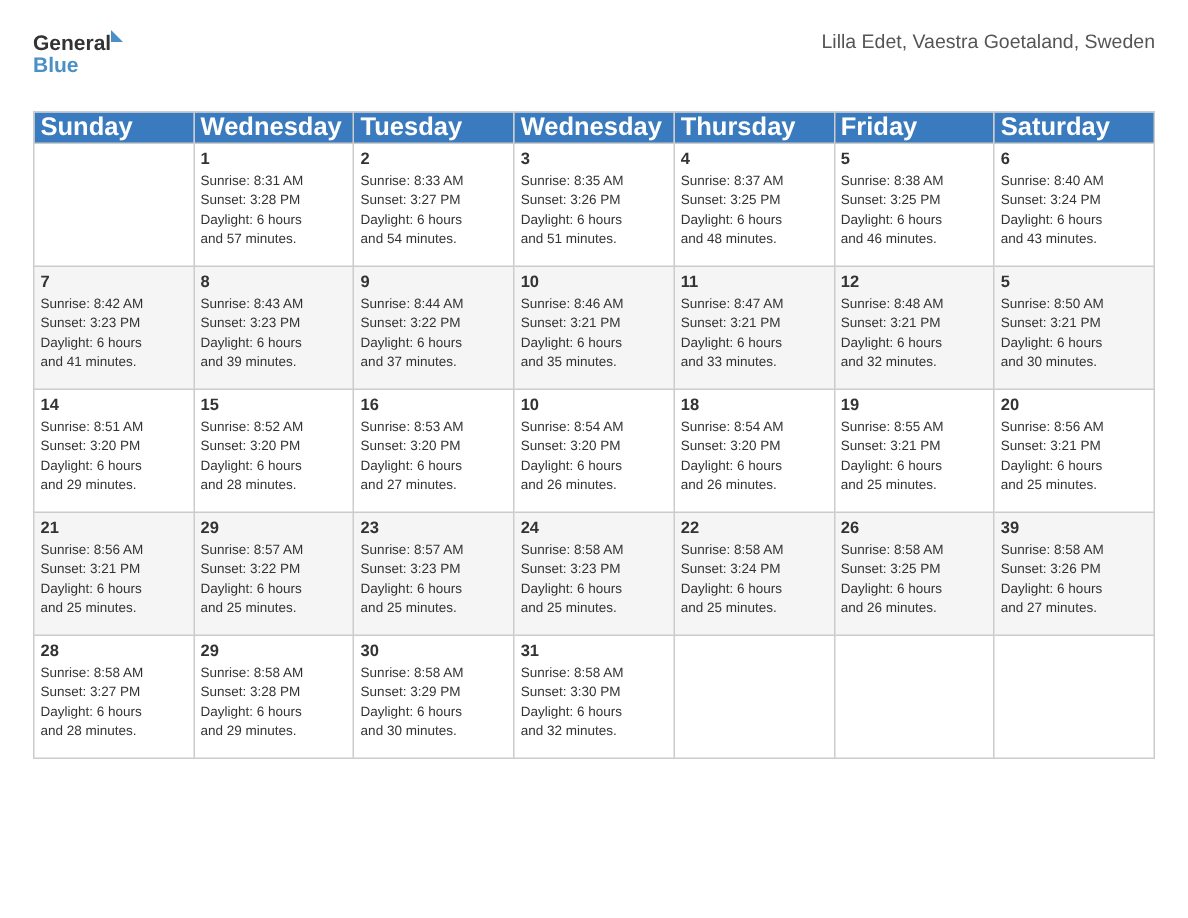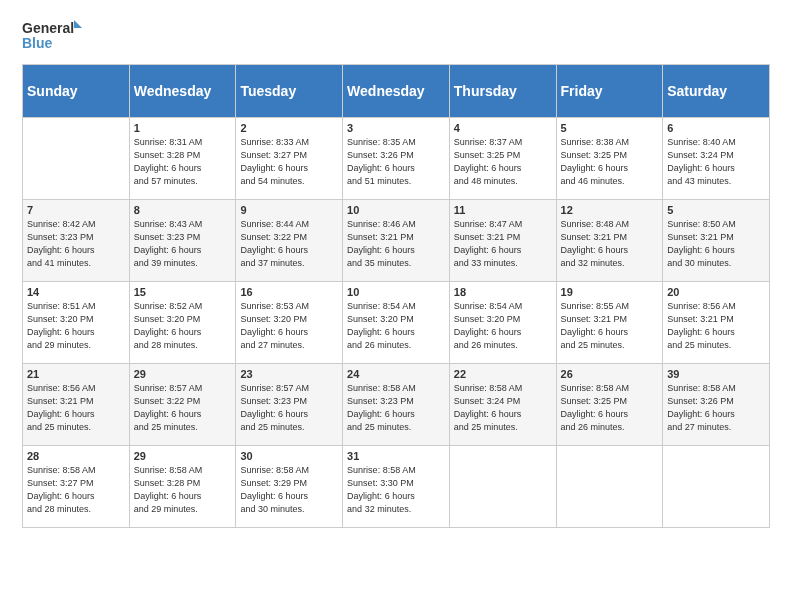--- a/index.html
+++ b/index.html
@@ -13,21 +13,21 @@
     .page {
       width: 792px;
       height: 612px;
       padding: 18px 22px 14px 22px;
       background: #fff;
     }
     .header {
       display: flex;
       justify-content: space-between;
       align-items: flex-start;
-      margin-bottom: 10px;
+      margin-bottom: 20px;
     }
     .logo {
       display: flex;
       align-items: center;
       gap: 4px;
     }
     .title-block {
       text-align: right;
     }
     .main-title {
@@ -42,23 +42,23 @@
       margin-top: 2px;
     }
     table {
       width: 100%;
       border-collapse: collapse;
       table-layout: fixed;
     }
     thead tr th {
       background-color: #3a7bbf;
       color: #fff;
-      font-size: 14px;
+      font-size: 17px;
       font-weight: bold;
-      padding: 18px 4px;
+      padding: 0 4px;
       text-align: left;
       border: 1px solid #ccc;
     }
     tbody tr td {
       border: 1px solid #ccc;
       vertical-align: top;
       padding: 4px 4px 3px 4px;
       font-size: 9px;
       color: #333;
       height: 82px;
@@ -88,20 +88,21 @@
 <div class="page">
   <div class="header">
     <div class="logo">
     <svg width="60" height="36" viewBox="0 0 60 36" xmlns="http://www.w3.org/2000/svg">
       <text x="0" y="15" font-size="14" font-weight="bold" fill="#333" font-family="Arial">General</text>
       <text x="0" y="30" font-size="14" font-weight="bold" fill="#4a90c4" font-family="Arial">Blue</text>
       <polygon points="52,2 60,10 52,10" fill="#4a90c4"></polygon>
     </svg>
   </div>
     <div class="title-block">
+      <div class="subtitle">Lilla Edet, Vaestra Goetaland, Sweden</div>
     </div>
   </div>
 
   <table>
     <thead>
       <tr>
       <th>Sunday</th>
           <th>Wednesday</th>
           <th>Tuesday</th>
           <th>Wednesday</th>

